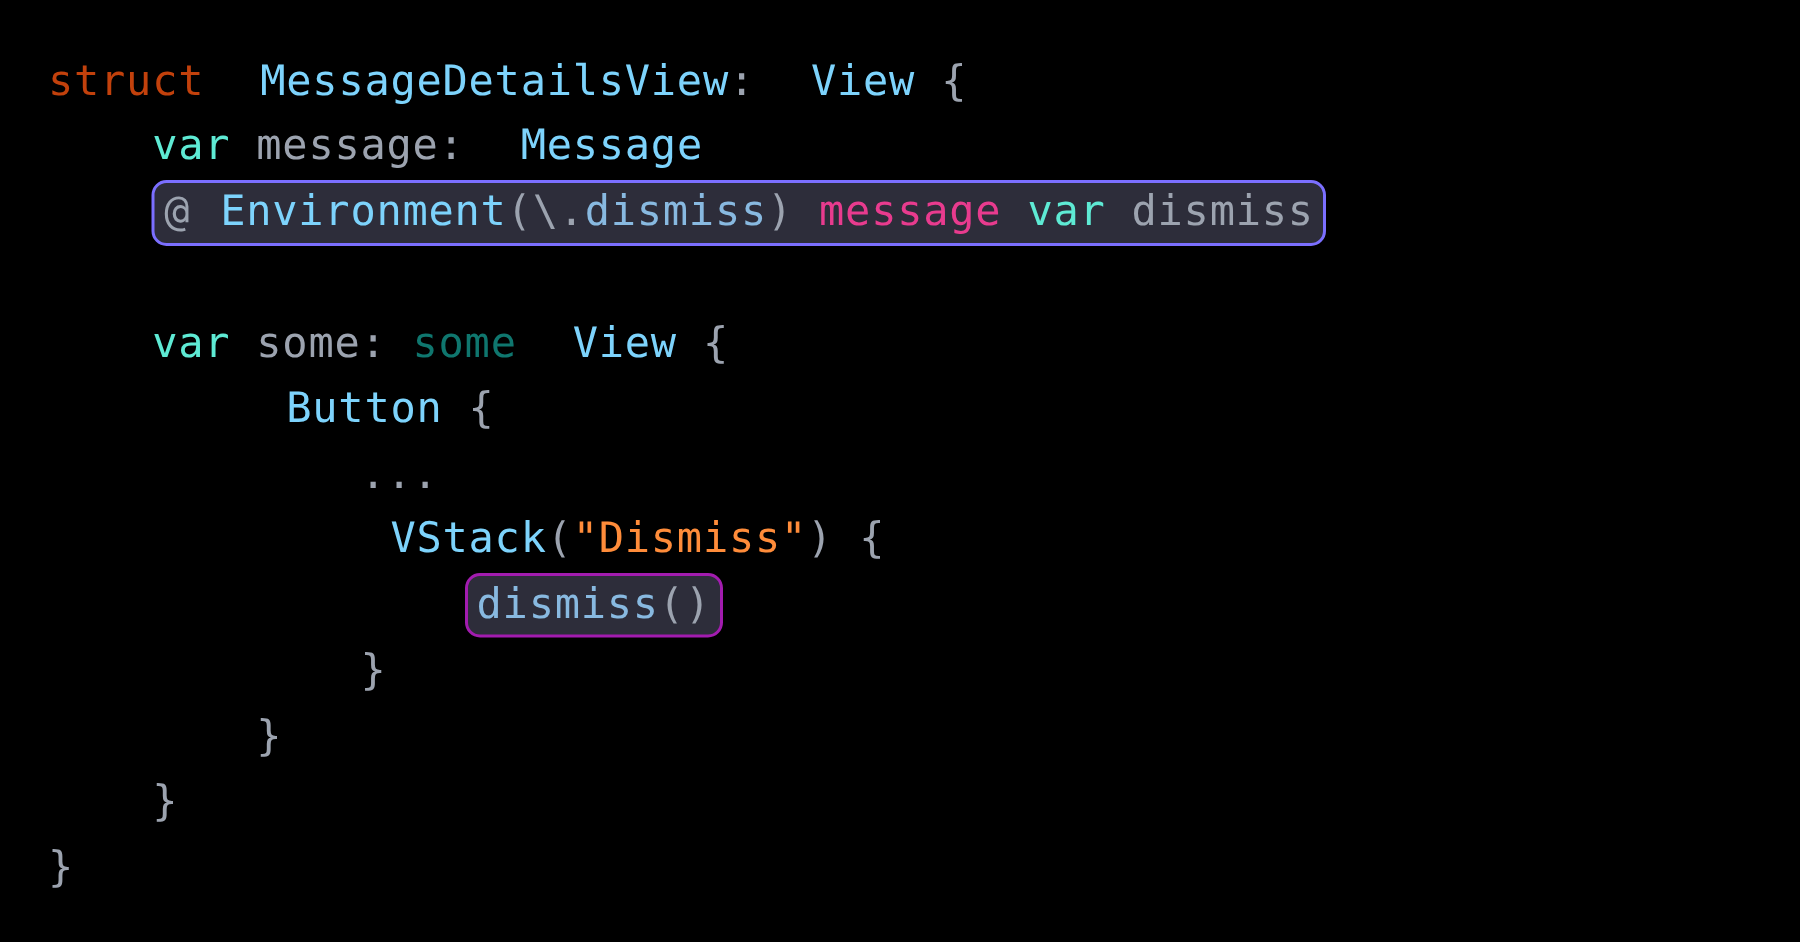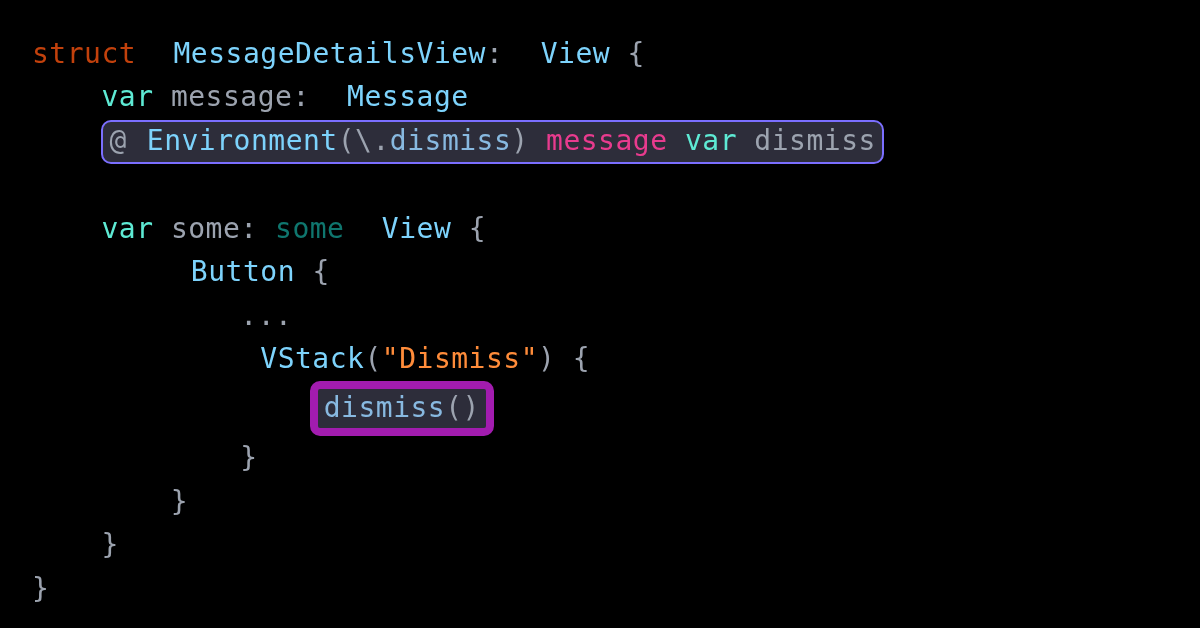--- a/index.html
+++ b/index.html
@@ -38,21 +38,21 @@
     .highlight-1 {
       background: #2d2d3a;
       border: 2px solid #7b6fff;
       border-radius: 10px;
       padding: 0px 6px 2px 6px;
       display: inline-block;
       line-height: 1.35;
     }
     .highlight-2 {
       background: #2d2d3a;
-      border: 8px solid #a21caf;
+      border: 2px solid #a21caf;
       border-radius: 10px;
       padding: 0px 6px 2px 6px;
       display: inline-block;
       line-height: 1.35;
     }
   </style>
 </head>
 <body>
 
 <pre><span><span class="kw-struct">struct</span> <span class="type">MessageDetailsView</span><span class="paren">:</span> <span class="type">View</span> <span class="paren">{</span></span>

